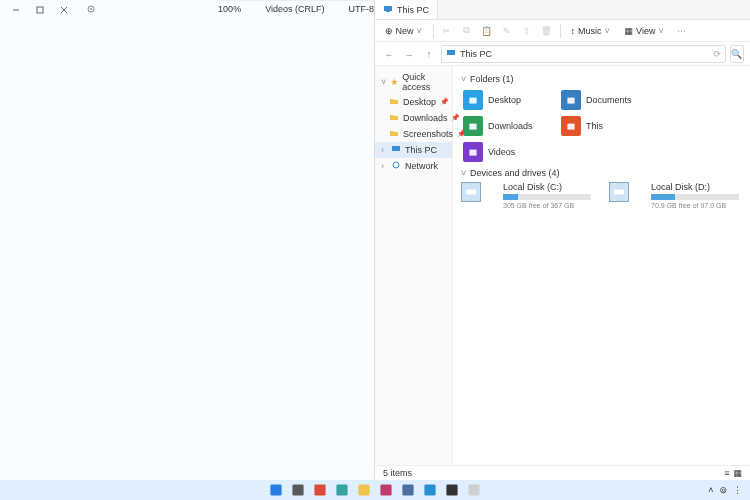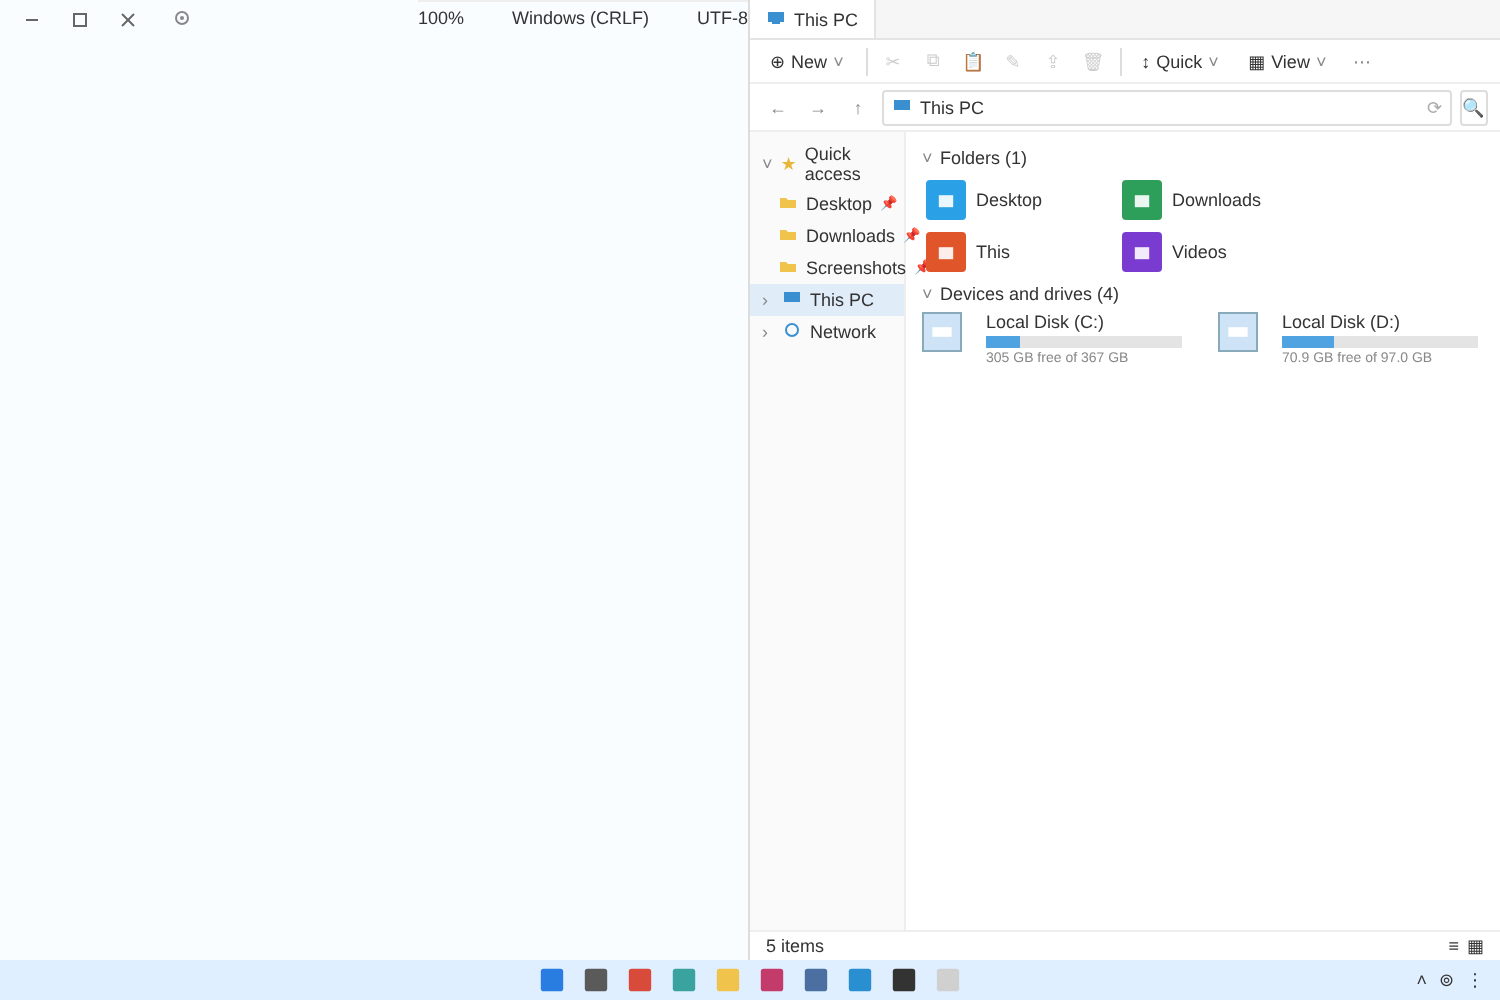--- a/index.html
+++ b/index.html
@@ -30,21 +30,21 @@
 .sb-item.active{background:#e0ecf7}
 .sb-item.sub{padding-left:14px}
 .sb-pin{margin-left:auto;color:#999;font-size:7px}
 .chev{display:inline-block;width:6px;color:#888}
 .content{flex:1;padding:4px 8px;overflow:auto}
 .section-h{display:flex;align-items:center;gap:3px;color:#2763a5;margin:4px 0;cursor:pointer}
 .folders{display:flex;flex-wrap:wrap;gap:2px}
 .folder{display:flex;align-items:center;gap:5px;width:96px;padding:2px;cursor:pointer}
 .ficon{width:20px;height:20px;border-radius:2px;display:flex;align-items:center;justify-content:center}
 .drives{display:flex;gap:18px;flex-wrap:wrap}
-.drive{display:flex;gap:12px;width:130px;cursor:pointer}
+.drive{display:flex;gap:22px;width:130px;cursor:pointer}
 .dicon{width:20px;height:20px;background:#cfe3f7;border:1px solid #8ab;display:flex;align-items:center;justify-content:center;flex-shrink:0}
 .dinfo{flex:1}
 .dbar{width:100%;height:6px;background:#e4e4e4;margin:2px 0}
 .dbar-fill{height:100%;background:#4fa3e0}
 .dfree{font-size:7px;color:#888}
 .fe-status{display:flex;align-items:center;padding:2px 8px;border-top:1px solid #eee;font-size:8px;color:#666;justify-content:space-between}
 .view-toggles{display:flex;gap:4px}
 .taskbar{position:absolute;bottom:0;left:0;width:100%;height:20px;background:#dfefff;display:flex;align-items:center;justify-content:center}
 .tb-center{display:flex;gap:6px}
 .tb-icon{width:16px;height:16px;border-radius:2px;display:flex;align-items:center;justify-content:center;cursor:pointer}
@@ -78,21 +78,21 @@
     <div class="left-body">
       <div class="gear">
         <svg width="10" height="10" viewBox="0 0 10 10">
             <circle cx="5" cy="5" r="3" fill="none" stroke="#888"></circle>
             <circle cx="5" cy="5" r="1" fill="#888"></circle>
           </svg>
       </div>
     </div>
     <div class="left-status">
       <span>100%</span>
-      <span>Windows (CRLF)</span>
+      <span>Videos (CRLF)</span>
       <span>UTF-8</span>
     </div>
   </div>
 
   <div class="win-right">
     <div class="fe-tabs">
       <div class="fe-tab">
         <span><svg class="icon-sq" viewBox="0 0 10 10">
               <rect x="1" y="2" width="8" height="5" fill="#3a8fd0"></rect>
               <rect x="3" y="7" width="4" height="1" fill="#3a8fd0"></rect>
@@ -110,21 +110,21 @@
       <div class="vsep"></div>
       <div class="fe-tool disabled">✂</div>
       <div class="fe-tool disabled">⧉</div>
       <div class="fe-tool disabled">📋</div>
       <div class="fe-tool disabled">✎</div>
       <div class="fe-tool disabled">⇪</div>
       <div class="fe-tool disabled">🗑</div>
       <div class="vsep"></div>
       <div class="tool-text">
         <span>↕</span>
-        <span>Quick</span>
+        <span>Music</span>
         <span class="chev">˅</span>
       </div>
       <div class="tool-text">
         <span>▦</span>
         <span>View</span>
         <span class="chev">˅</span>
       </div>
       <div class="fe-tool">⋯</div>
     </div>
 
@@ -196,20 +196,28 @@
         <div class="folders" id="folders">
             <div class="folder">
               <div class="ficon" style="background:#2aa0e6">
                 <svg width="12" height="12" viewBox="0 0 10 10">
                   <rect x="2" y="3" width="6" height="5" fill="#fff" opacity="0.9"></rect>
                 </svg>
               </div>
               <span>Desktop</span>
             </div>
             <div class="folder">
+              <div class="ficon" style="background:#3a7ec2">
+                <svg width="12" height="12" viewBox="0 0 10 10">
+                  <rect x="2" y="3" width="6" height="5" fill="#fff" opacity="0.9"></rect>
+                </svg>
+              </div>
+              <span>Documents</span>
+            </div>
+            <div class="folder">
               <div class="ficon" style="background:#2e9e5b">
                 <svg width="12" height="12" viewBox="0 0 10 10">
                   <rect x="2" y="3" width="6" height="5" fill="#fff" opacity="0.9"></rect>
                 </svg>
               </div>
               <span>Downloads</span>
             </div>
             <div class="folder">
               <div class="ficon" style="background:#e0552a">
                 <svg width="12" height="12" viewBox="0 0 10 10">

